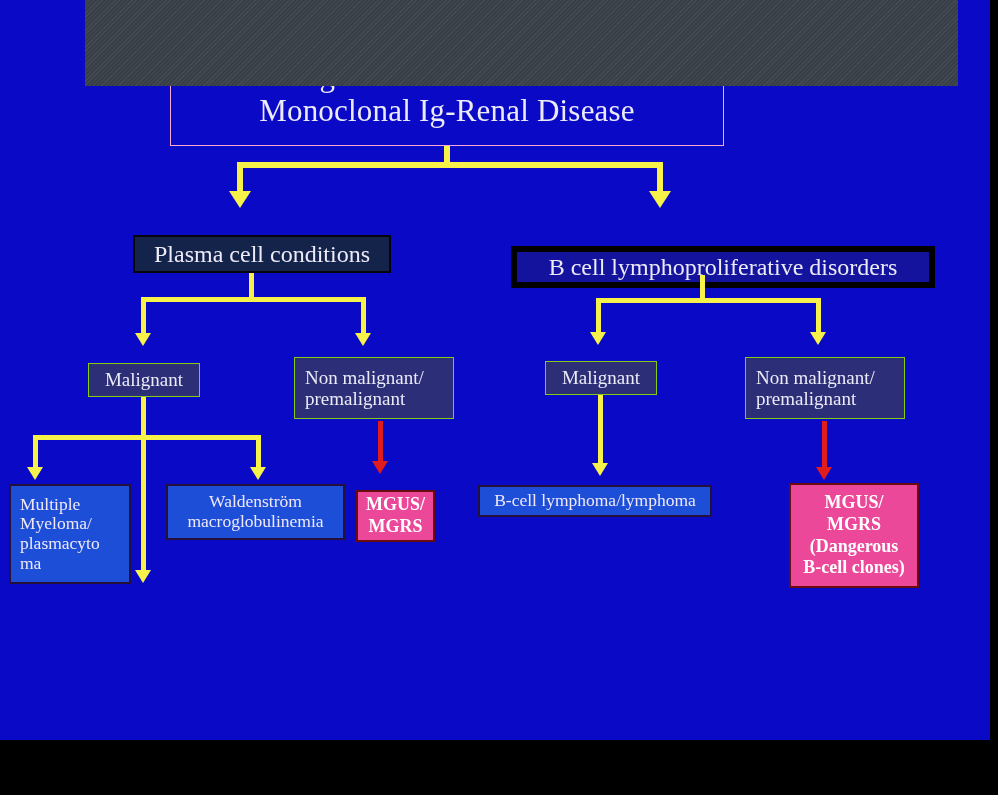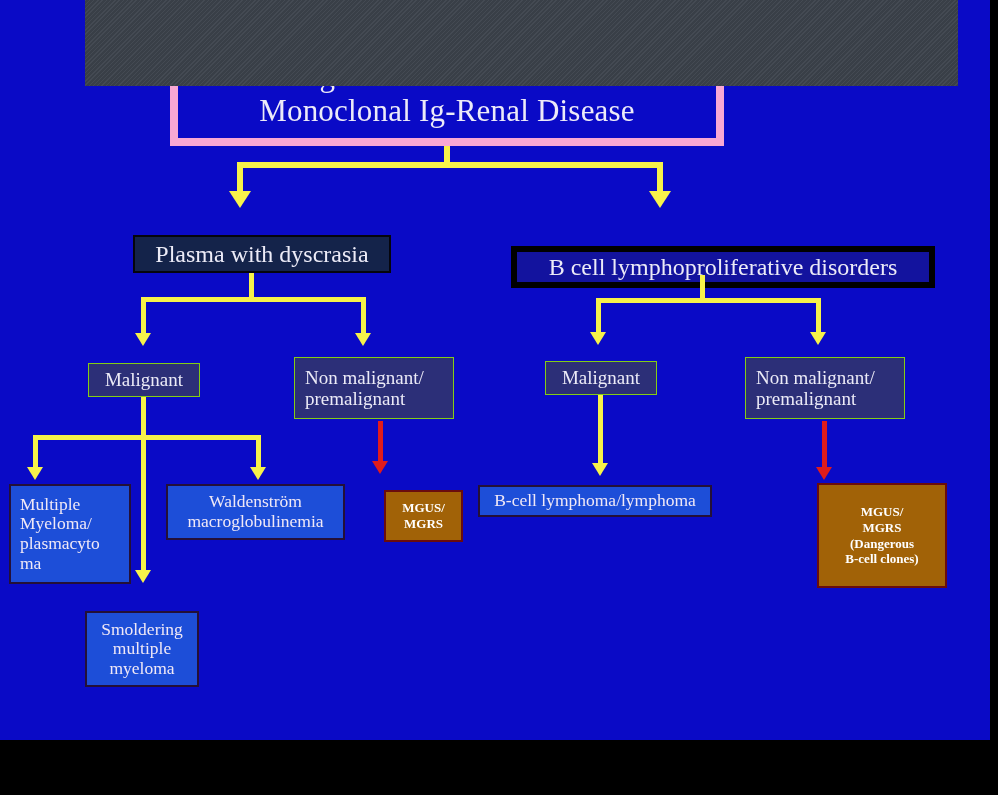--- a/index.html
+++ b/index.html
@@ -31,21 +31,21 @@
     display: flex;
     align-items: center;
     justify-content: center;
     text-align: center;
     color: #ecebf7;
     line-height: 1.12;
     white-space: pre-line;
   }
   .node.title {
     background: #0a0ac6;
-    border: 8px solid #f9a8d4;
+    border: 1px solid #f9a8d4;
     color: #eceaf8;
     font-size: 31px;
     letter-spacing: .2px;
     flex-direction: column;
     padding: 2px 8px;
   }
   .node.lvl2-dark {
     background: #14234a;
     border: 2px solid #05050c;
     font-size: 24px;
@@ -74,27 +74,26 @@
     border: 2px solid #241038;
     font-size: 17.5px;
     color: #f0e8f6;
   }
   .node.purple.align-left {
     justify-content: flex-start;
     text-align: left;
     padding-left: 9px;
   }
   .node.red {
-    background: #a16207;
+    background: #ec4899;
     border: 2px solid #6a0c0d;
     color: #ffffff;
     font-weight: bold;
-    font-size: 13px;
+    font-size: 18px;
     line-height: 1.2;
-    margin-left: 28px;
   }
   
   .vline, .hline {
     position: absolute;
     background: #f7f24a;
   }
   .vline.red-c, .hline.red-c { background: #e01c1c; }
   .arrow {
     position: absolute;
     width: 0;
@@ -150,21 +149,21 @@
       <div>Monoclonal Ig-Renal Disease</div>
     </div>
 
     <div class="vline" style="left:444px; top:146px; width:6px; height:18px;"></div>
     <div class="hline" style="left:237px; top:162px; width:426px; height:6px;"></div>
     <div class="vline" style="left:237px; top:162px; width:6px; height:31px;"></div>
     <div class="arrow" style="left:229px; top:191px;"></div>
     <div class="vline" style="left:657px; top:162px; width:6px; height:31px;"></div>
     <div class="arrow" style="left:649px; top:191px;"></div>
 
-    <div class="node lvl2-dark" style="left:133px; top:235px; width:258px; height:38px;">Plasma with dyscrasia</div>
+    <div class="node lvl2-dark" style="left:133px; top:235px; width:258px; height:38px;">Plasma cell conditions</div>
 
     <div class="node lvl2-blue" style="left:511px; top:233px; width:424px; height:42px;">B cell lymphoproliferative disorders</div>
 
     <div class="vline" style="left:249px; top:273px; width:5px; height:27px;"></div>
     <div class="hline" style="left:141px; top:297px; width:225px; height:5px;"></div>
     <div class="vline" style="left:141px; top:297px; width:5px; height:38px;"></div>
     <div class="arrow small" style="left:135px; top:333px;"></div>
     <div class="vline" style="left:361px; top:297px; width:5px; height:38px;"></div>
     <div class="arrow small" style="left:355px; top:333px;"></div>
 
@@ -202,23 +201,20 @@
     <div class="arrow small" style="left:592px; top:463px;"></div>
 
     <div class="vline red-c" style="left:822px; top:421px; width:5px; height:48px;"></div>
     <div class="arrow red-c small" style="left:816px; top:467px;"></div>
 
     <div class="node purple align-left" style="left:9px; top:484px; width:122px; height:100px;">Multiple
 Myeloma/
 plasmacyto
 ma</div>
 
-    <div class="node purple" style="left:85px; top:611px; width:114px; height:76px;">Smoldering
-multiple
-myeloma</div>
 
     <div class="node purple" style="left:166px; top:484px; width:179px; height:56px;">Waldenström
 macroglobulinemia</div>
 
     <div class="node red" style="left:356px; top:490px; width:79px; height:52px;">MGUS/
 MGRS</div>
 
     <div class="node purple" style="left:478px; top:485px; width:234px; height:32px;">B-cell lymphoma/lymphoma</div>
 
     <div class="node red" style="left:789px; top:483px; width:130px; height:105px;">MGUS/

